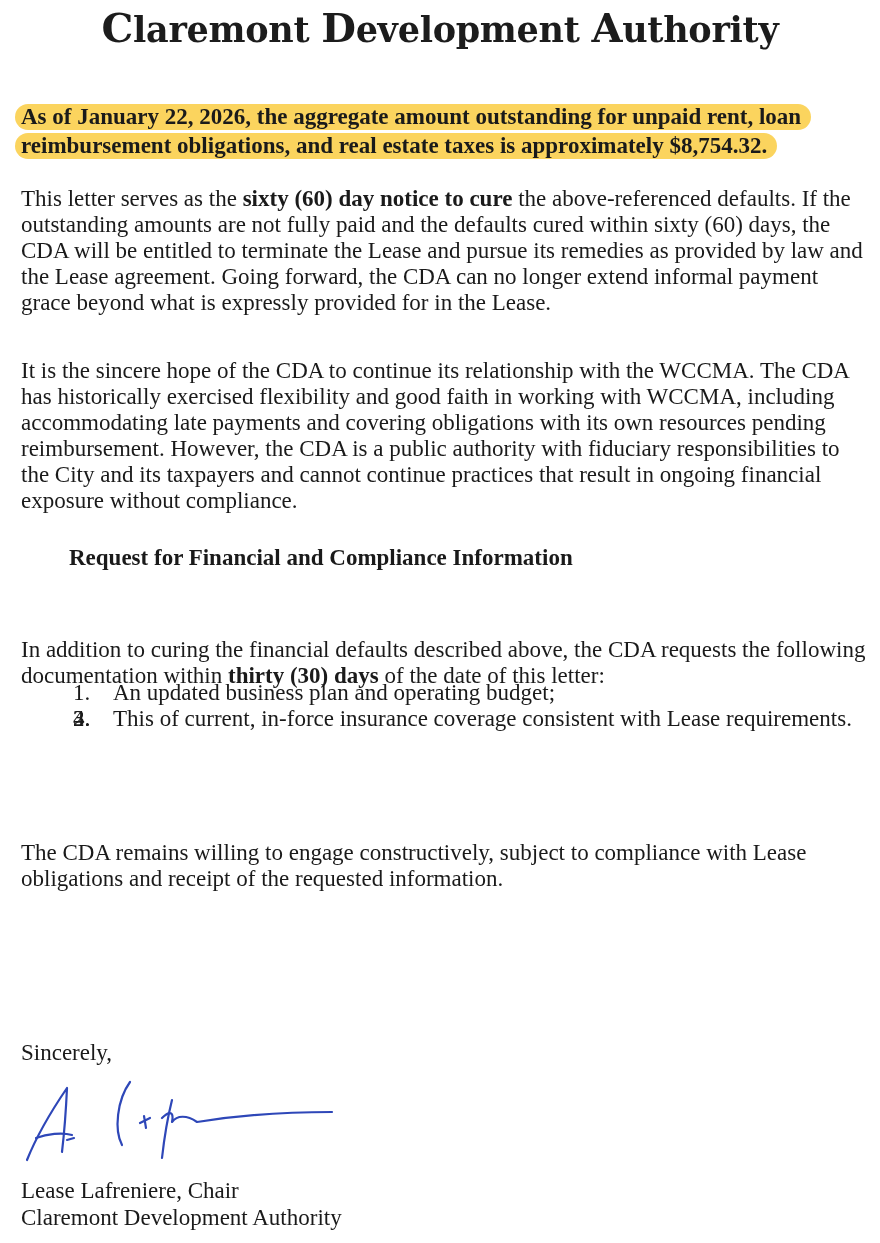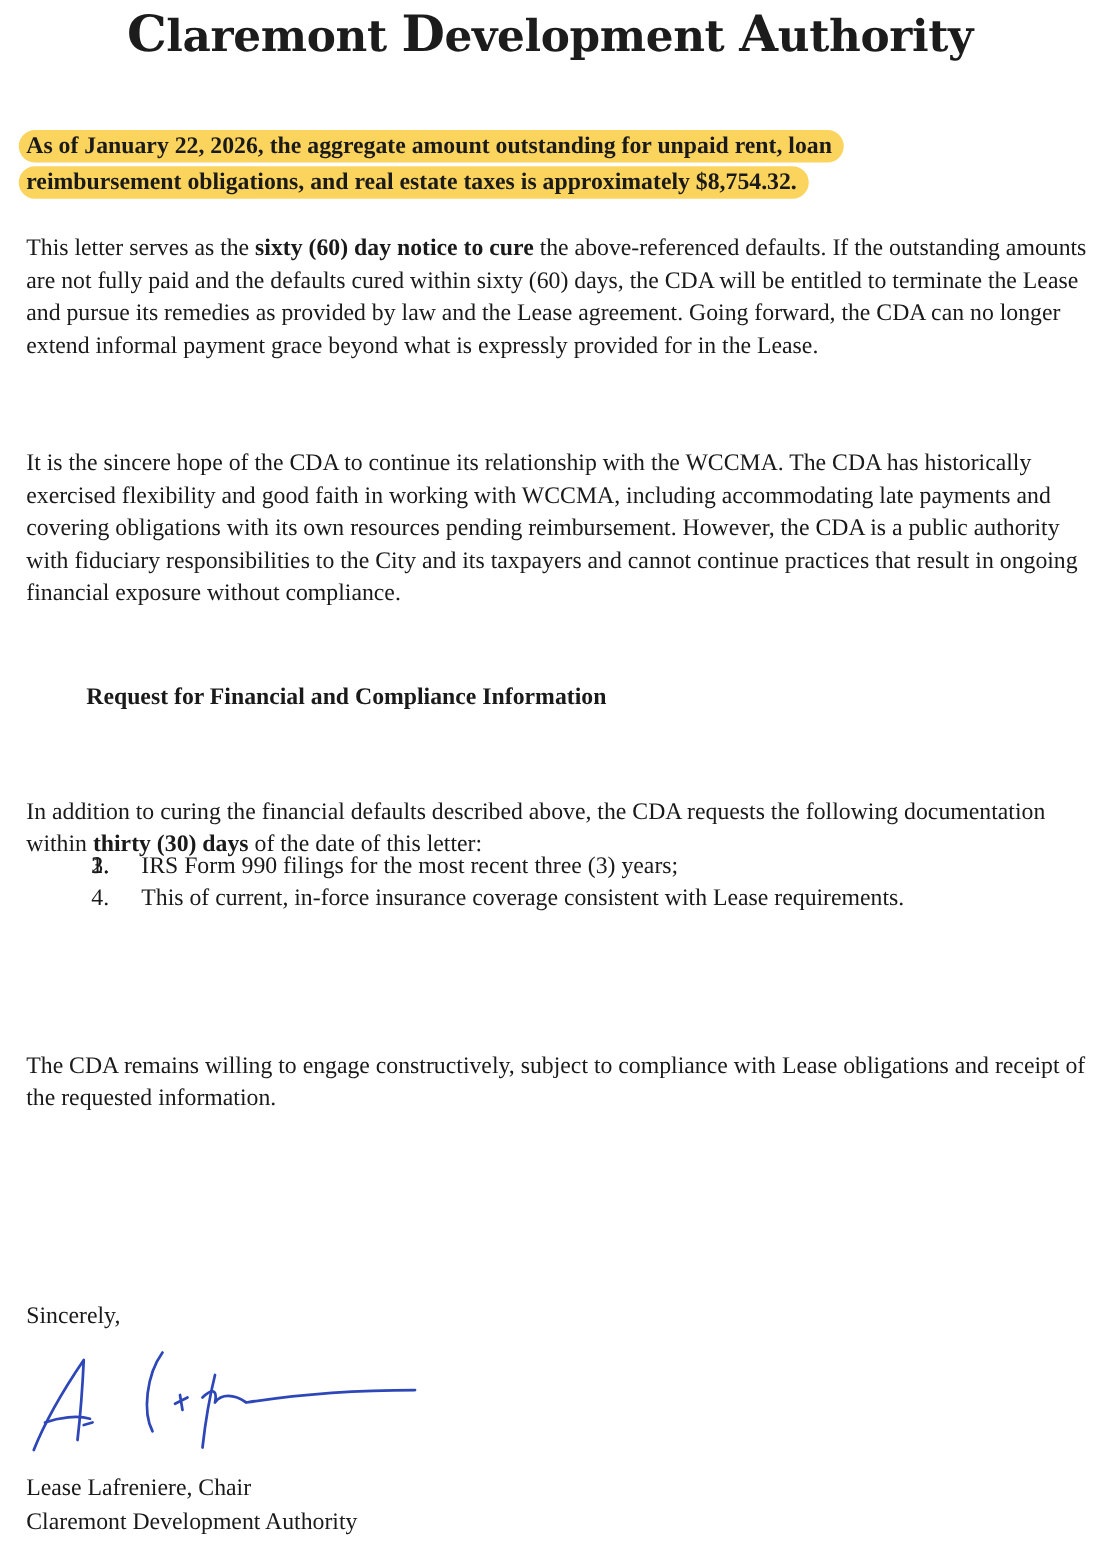--- a/index.html
+++ b/index.html
@@ -10,21 +10,21 @@
   .letterhead { position: absolute; top: 6px; left: 0; width: 880px; text-align: center; }
   .lh-title {
     font-family: "DejaVu Serif", "Liberation Serif", serif; font-weight: bold;
     font-size: 35px; letter-spacing: -0.3px; color: #1c1c1c; line-height: 44px;
   }
   .lh-title .cap { font-size: 40px; }
   .lh-address {
     font-family: "DejaVu Serif", serif; font-size: 17px; color: #3f6b3a; line-height: 24px; margin-top: 6px;
     transform: scaleX(0.92); display: inline-block;
   }
-  .content { position: absolute; left: 21px; width: 850px; font-size: 19px; line-height: 26px; }
+  .content { position: absolute; left: 21px; width: 850px; font-size: 23px; line-height: 26px; }
   .hl-line {
     font-weight: bold; background: #fbd45e; border-radius: 14px; padding: 1px 10px 1px 6px;
     display: inline-block; margin-left: -6px; line-height: 24px; white-space: nowrap;
   }
   .highlight-block { top: 104px; }
   .highlight-block .hl-line { margin-bottom: 3px; }
   p { margin: 0; }
   .p1 { top: 186px; }
   .p2 { top: 358px; }
   .heading { top: 545px; font-weight: bold; margin-left: 48px; }
@@ -55,23 +55,23 @@
 
 <p class="content p1"><span>This letter serves as the </span><b>sixty (60) day notice to cure</b><span> the above-referenced defaults. If the outstanding amounts are not fully paid and the defaults cured within sixty (60) days, the CDA will be entitled to terminate the Lease and pursue its remedies as provided by law and the Lease agreement. Going forward, the CDA can no longer extend informal payment grace beyond what is expressly provided for in the Lease.</span></p>
 
 <p class="content p2">It is the sincere hope of the CDA to continue its relationship with the WCCMA. The CDA has historically exercised flexibility and good faith in working with WCCMA, including accommodating late payments and covering obligations with its own resources pending reimbursement. However, the CDA is a public authority with fiduciary responsibilities to the City and its taxpayers and cannot continue practices that result in ongoing financial exposure without compliance.</p>
 
 <p class="content heading">Request for Financial and Compliance Information</p>
 
 <p class="content p3"><span>In addition to curing the financial defaults described above, the CDA requests the following documentation within </span><b>thirty (30) days</b><span> of the date of this letter:</span></p>
 
 <div class="content list">
-  <div class="list-item"><span class="list-num">1.</span></div>
+  <div class="list-item"><span class="list-num">1.</span><span>An updated business plan and operating budget;</span></div>
   <div class="list-item"><span class="list-num">2.</span></div>
-  <div class="list-item"><span class="list-num">3.</span><span>IRS Form 990 filings for the most recent three (3) years;</span></div>
+  <div class="list-item"><span class="list-num">3.</span></div>
   <div class="list-item"><span class="list-num">4.</span><span>This of current, in-force insurance coverage consistent with Lease requirements.</span></div>
 </div>
 
 <p class="content p4">The CDA remains willing to engage constructively, subject to compliance with Lease obligations and receipt of the requested information.</p>
 
 <p class="content closing">Sincerely,</p>
 
 <div class="signature">
   <svg width="320" height="90" viewBox="0 0 320 90">
     <g fill="none" stroke="#2e47b8" stroke-width="2.2" stroke-linecap="round" stroke-linejoin="round">

